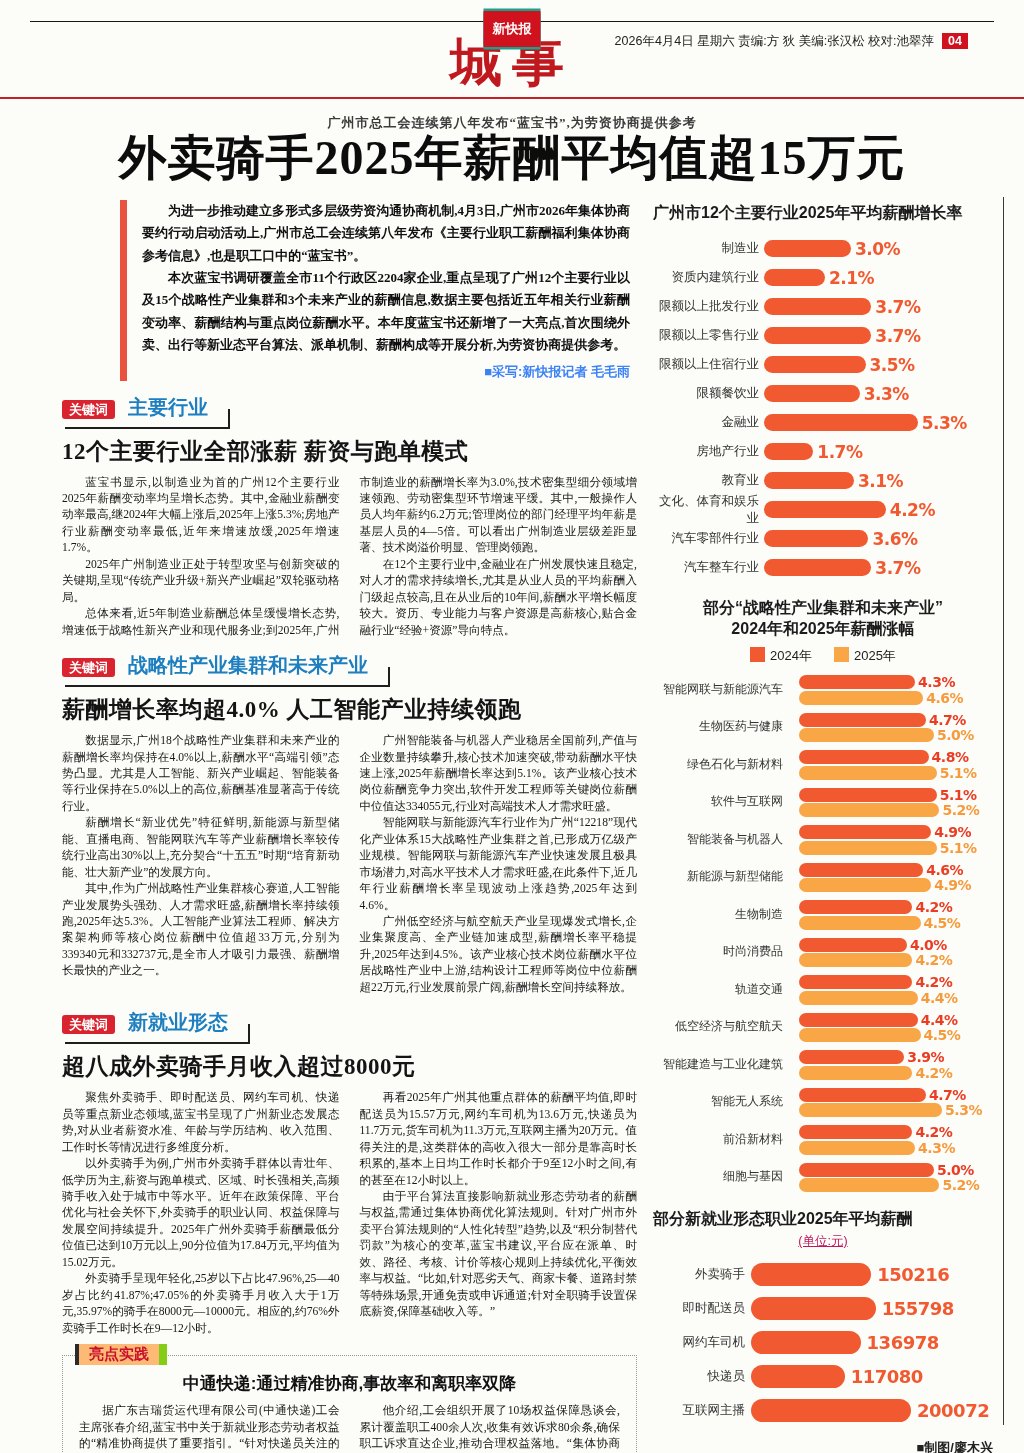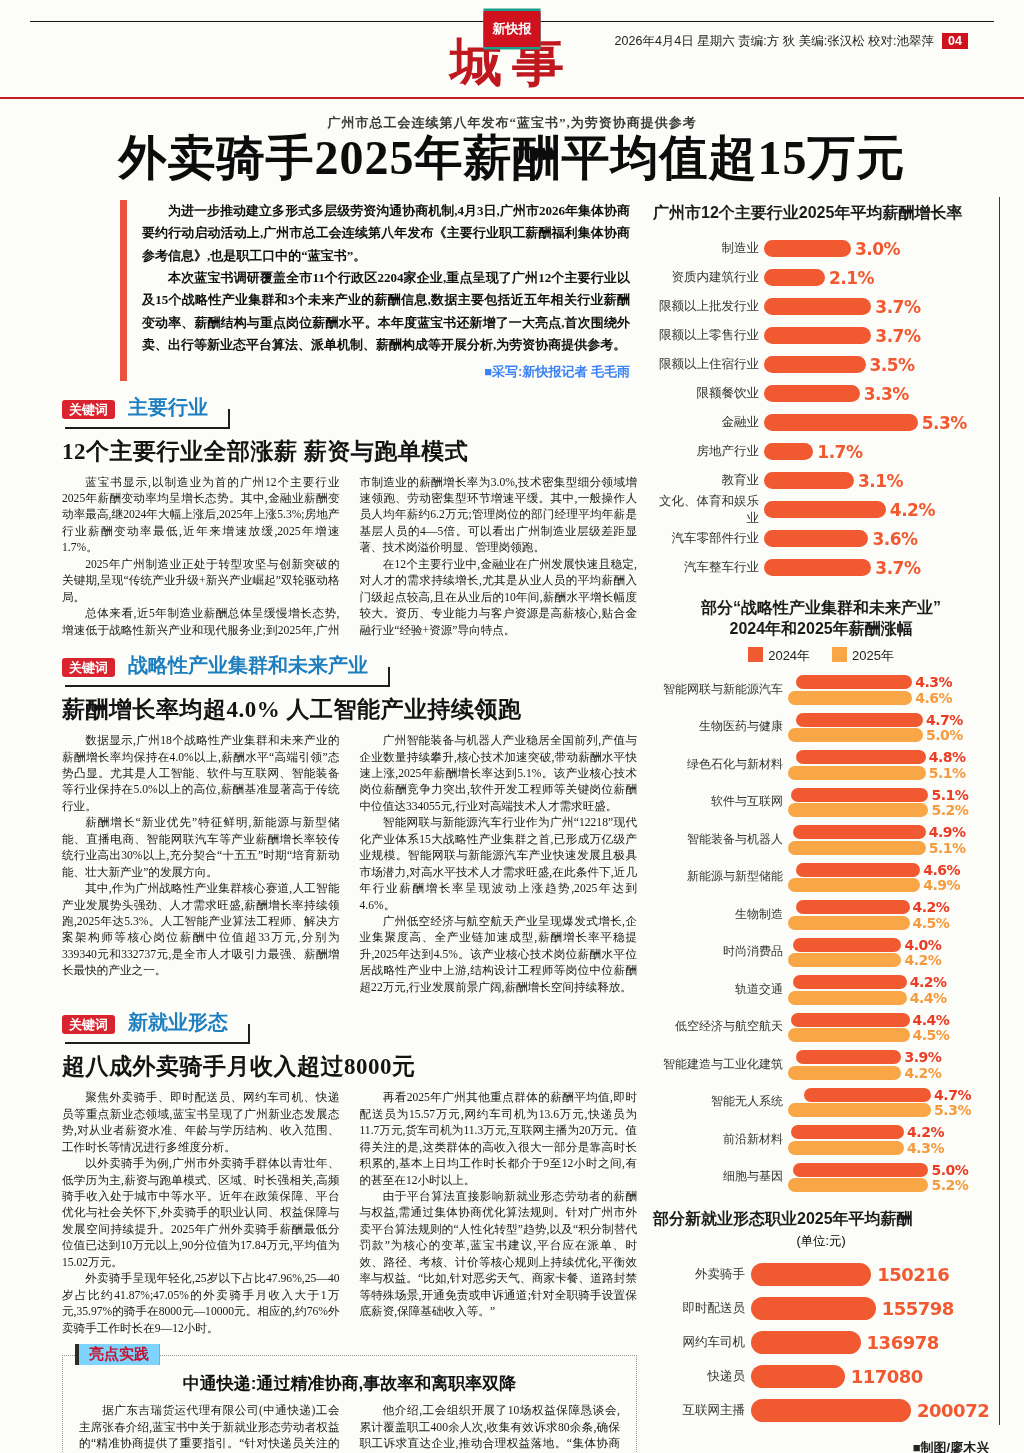--- a/index.html
+++ b/index.html
@@ -34,43 +34,43 @@
   .kw-wrap::after{content:"";position:absolute;left:3px;right:0;top:15px;bottom:0;
         border-bottom:2px solid #1e1e1e;border-right:2px solid #1e1e1e;}
   .kw-badge{background:#d9232e;color:#fff;font:bold 13px "Liberation Sans",sans-serif;padding:2px 7px;
         border-radius:3px;position:relative;z-index:1;}
   .kw-name{color:#1d7fc0;font-size:20px;font-weight:bold;margin-left:9px;position:relative;z-index:1;background:#fcfcf9;padding-right:4px;}
   .sec-headline{font-size:23px;font-weight:600;color:#141414;margin:7px 0 8px;letter-spacing:.5px;}
   .sec-body,.hl-body{column-count:2;column-gap:20px;font-size:11.6px;line-height:1.42;text-align:justify;color:#181818;}
   .sec-body p,.hl-body p{text-indent:2em;margin:0;}
   
   .highlight{margin-top:18px;border:1.5px dotted #979797;padding:13px 16px 9px;position:relative;}
-  .hl-label{position:absolute;top:-12px;left:12px;background:#7dd3fc;color:#c8102e;
+  .hl-label{position:absolute;top:-12px;left:12px;background:#fdba74;color:#c8102e;
         font:bold 15px "Liberation Sans",sans-serif;padding:1px 10px;
-        border-left:4px solid #2b2b2b;border-right:1px solid #84cc16;}
+        border-left:4px solid #2b2b2b;border-right:8px solid #84cc16;}
   .hl-title{text-align:center;font:bold 17px "Liberation Sans",sans-serif;margin:3px 0 8px;color:#111;}
   
   .c-title{font:bold 16px "Liberation Sans",sans-serif;color:#1c1c1c;margin:6px 0 10px;}
   .c1-row{display:flex;align-items:center;height:29px;}
   .c1-label{width:106px;text-align:right;padding-right:5px;font:12.5px "Liberation Sans",sans-serif;color:#333;flex-shrink:0;}
   .bar{background:#f15a31;border-radius:9px;height:17px;flex-shrink:0;}
   .bar.y2025{background:#f8a646;}
   .c1-val{font:bold 17px "DejaVu Sans",sans-serif;color:#f15a31;margin-left:4px;letter-spacing:-.5px;}
   .c2-title,.c2-sub{text-align:center;font:bold 16px "Liberation Sans",sans-serif;color:#1c1c1c;}
   .c2-title{margin-top:16px;}
   .legend{display:flex;justify-content:center;gap:22px;margin:7px 0 9px;font:13px "Liberation Sans",sans-serif;color:#222;}
   .sw{width:15px;height:15px;display:inline-block;margin-right:5px;vertical-align:-2px;}
   .c2-row{display:flex;align-items:center;margin-bottom:6px;}
   .c2-label{width:130px;text-align:right;padding-right:5px;font:12px "Liberation Sans",sans-serif;color:#333;flex-shrink:0;line-height:1.15;}
-  .c2-line{display:flex;align-items:center;height:15px;margin:.5px 0;justify-content:flex-end;}
+  .c2-line{display:flex;align-items:center;height:15px;margin:.5px 11px;}
   .c2-line .bar{height:14px;border-radius:7px;}
   .c2-val{font:bold 14px "DejaVu Sans",sans-serif;margin-left:3px;letter-spacing:-.5px;}
   .v2024{color:#ea3d23;} .v2025{color:#f59b3d;}
   .c3-title{font:bold 16px "Liberation Sans",sans-serif;text-align:left;margin-top:16px;color:#1c1c1c;}
-  .c3-unit{text-align:center;font:12.5px "Liberation Sans",sans-serif;margin:3px 0 7px;color:#000000;}
+  .c3-unit{text-align:center;font:12.5px "Liberation Sans",sans-serif;margin:3px 0 7px;color:#be185d;text-decoration:underline;}
   .c3-row{display:flex;align-items:center;height:34px;}
   .c3-label{width:92px;text-align:right;padding-right:6px;font:12.5px "Liberation Sans",sans-serif;color:#333;flex-shrink:0;}
   .c3-row .bar{height:23px;border-radius:12px;}
   .c3-val{font:bold 18px "DejaVu Sans",sans-serif;color:#f15a31;margin-left:6px;letter-spacing:-.5px;}
   .credit{text-align:right;font:bold 13px "Liberation Sans",sans-serif;margin-top:12px;color:#222;}
 </style>
 </head>
 <body>
 
 <div class="page">
@@ -108,21 +108,21 @@
           </div>
       </div>
 
       <div class="section">
         <div class="kw-wrap">
           <span class="kw-badge">关键词</span>
           <span class="kw-name">战略性产业集群和未来产业</span>
         </div>
         <div class="sec-headline">薪酬增长率均超4.0% 人工智能产业持续领跑</div>
         <div class="sec-body">
-            <p>数据显示,广州18个战略性产业集群和未来产业的薪酬增长率均保持在4.0%以上,薪酬水平“高端引领”态势凸显。尤其是人工智能、软件与互联网、智能装备等行业保持在5.0%以上的高位,薪酬基准显著高于传统行业。</p>
+            <p>数据显示,广州18个战略性产业集群和未来产业的薪酬增长率均保持在4.0%以上,薪酬水平“高端引领”态势凸显。尤其是人工智能、新兴产业崛起、智能装备等行业保持在5.0%以上的高位,薪酬基准显著高于传统行业。</p>
             <p>薪酬增长“新业优先”特征鲜明,新能源与新型储能、直播电商、智能网联汽车等产业薪酬增长率较传统行业高出30%以上,充分契合“十五五”时期“培育新动能、壮大新产业”的发展方向。</p>
             <p>其中,作为广州战略性产业集群核心赛道,人工智能产业发展势头强劲、人才需求旺盛,薪酬增长率持续领跑,2025年达5.3%。人工智能产业算法工程师、解决方案架构师等核心岗位薪酬中位值超33万元,分别为339340元和332737元,是全市人才吸引力最强、薪酬增长最快的产业之一。</p>
             <p>广州智能装备与机器人产业稳居全国前列,产值与企业数量持续攀升,核心技术加速突破,带动薪酬水平快速上涨,2025年薪酬增长率达到5.1%。该产业核心技术岗位薪酬竞争力突出,软件开发工程师等关键岗位薪酬中位值达334055元,行业对高端技术人才需求旺盛。</p>
             <p>智能网联与新能源汽车行业作为广州“12218”现代化产业体系15大战略性产业集群之首,已形成万亿级产业规模。智能网联与新能源汽车产业快速发展且极具市场潜力,对高水平技术人才需求旺盛,在此条件下,近几年行业薪酬增长率呈现波动上涨趋势,2025年达到4.6%。</p>
             <p>广州低空经济与航空航天产业呈现爆发式增长,企业集聚度高、全产业链加速成型,薪酬增长率平稳提升,2025年达到4.5%。该产业核心技术岗位薪酬水平位居战略性产业中上游,结构设计工程师等岗位中位薪酬超22万元,行业发展前景广阔,薪酬增长空间持续释放。</p>
           </div>
       </div>
 
       <div class="section">
         <div class="kw-wrap">

